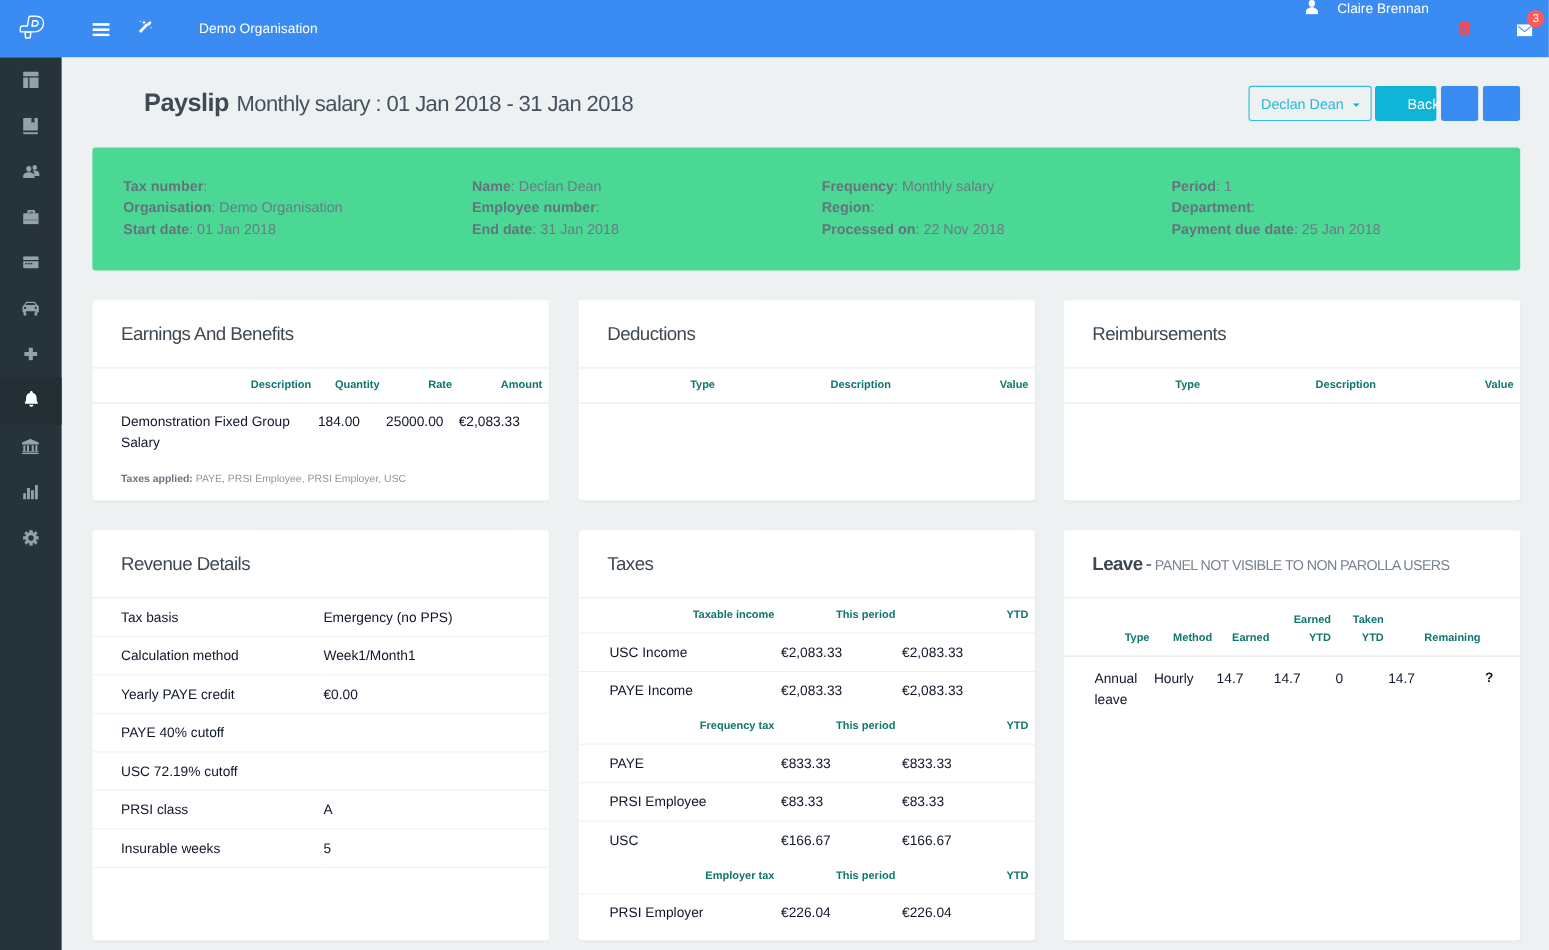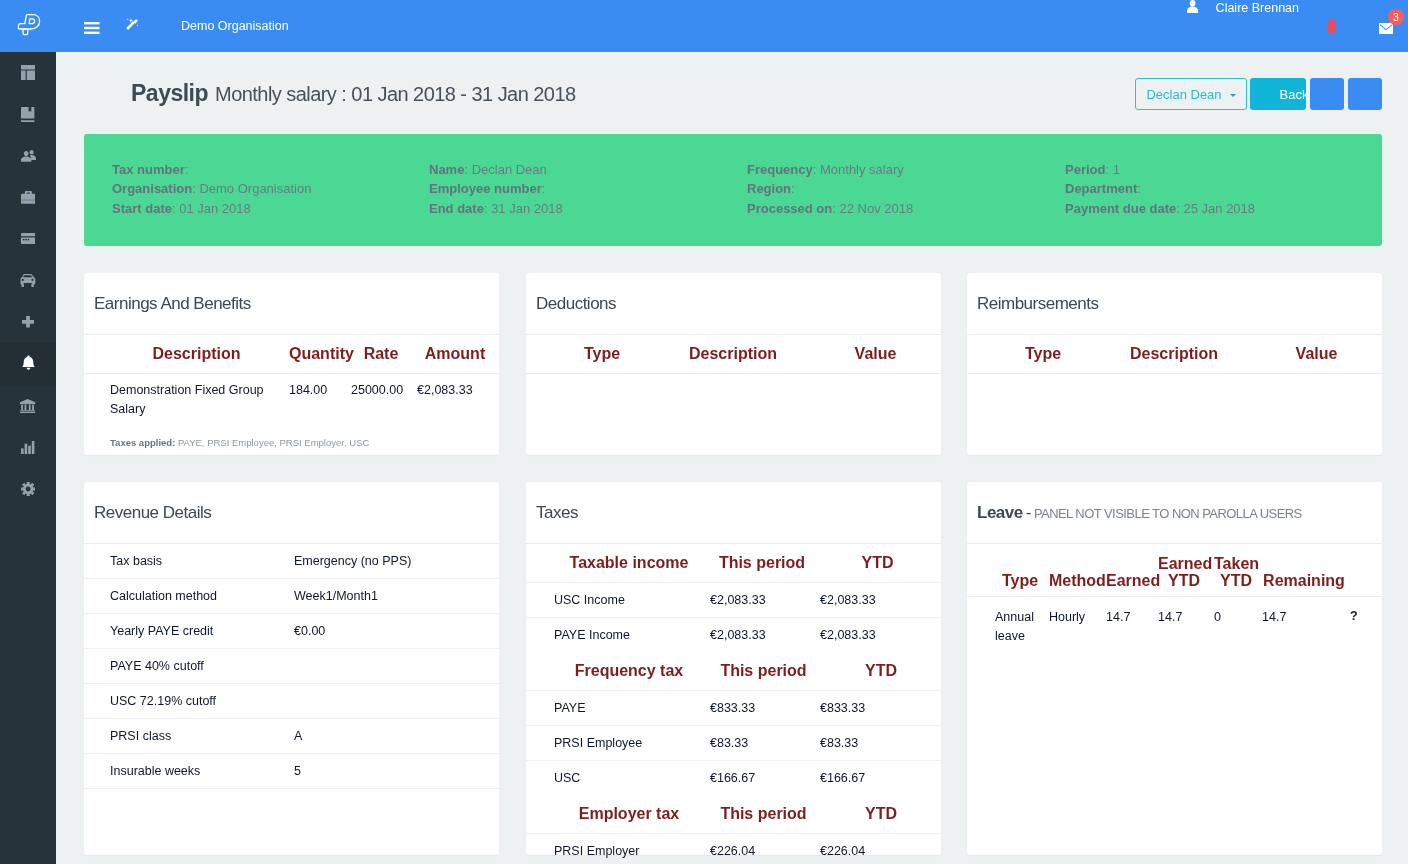--- a/index.html
+++ b/index.html
@@ -91,26 +91,26 @@
   .info-col { padding-top: 26px; font-size: 13px; color: #6b7b85; line-height: 19.3px; }
   .info-col b { color: #64737e; font-weight: bold; }
 
   
   .card {
     position: absolute; background: #fff; border-radius: 3px;
     box-shadow: 0 1px 1px rgba(0,0,0,0.04);
   }
   .card-head {
     height: 62px; border-bottom: 1px solid #e9ecef;
-    display: flex; align-items: center; padding-left: 10px;
+    display: flex; align-items: center; padding-left: 26px;
   }
   .card-head h3 { margin: 0; font-size: 17px; font-weight: normal; color: #3d4852; letter-spacing: -0.5px; }
   .tbl { width: 100%; border-collapse: collapse; table-layout: auto; }
   .tbl th {
-    font-size: 16px; font-weight: bold; color: #7f1d1d; text-align: center;
+    font-size: 10px; font-weight: bold; color: #0f766e; text-align: right;
     padding: 9px 8px 9px 0; border-bottom: 1px solid #e9ecef;
   }
   .tbl td {
     font-size: 12.5px; color: #0f172a; text-align: left;
     padding: 9px 8px 9px 0; border-bottom: 1px solid #eef0f2;
   }
   
   .tbl-earnings { table-layout: fixed; }
   .tbl-earnings th, .tbl-earnings td { padding: 10px 6px 10px 0; }
   .tbl-earnings th:first-child, .tbl-earnings td:first-child { padding-left: 26px; }

